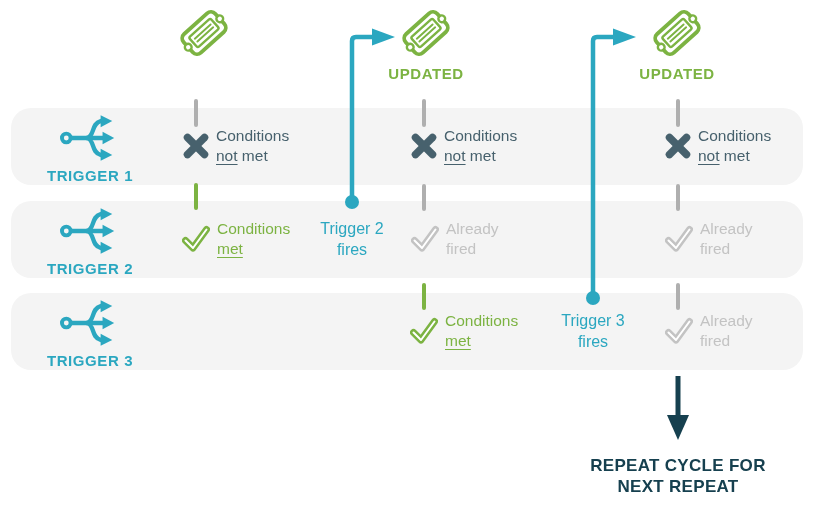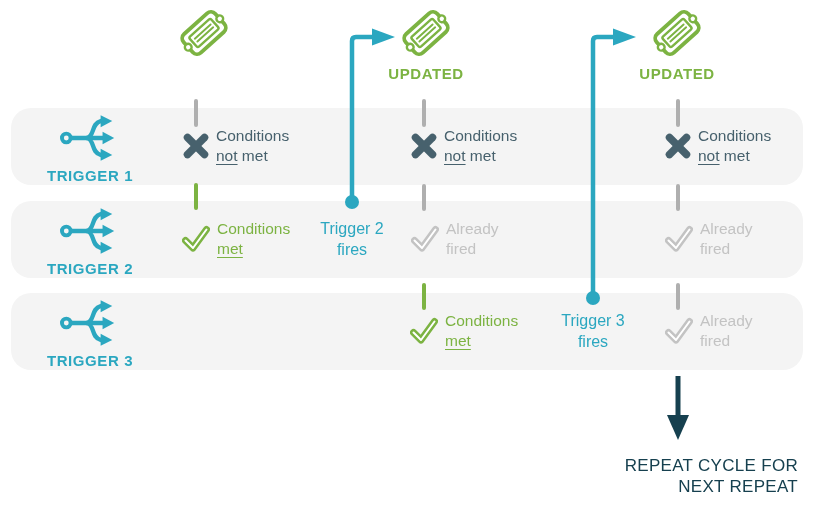--- a/index.html
+++ b/index.html
@@ -36,22 +36,22 @@
   .txt.green { color:var(--green,#7cb342); }
   .txt.gray  { color:var(--gray-text,#c2c2c2); }
   .u { text-decoration:underline; text-underline-offset:3px; }
 
   .fires {
     position:absolute; width:110px; text-align:center;
     font-size:16px; line-height:21px; color:var(--teal,#2ba7c0);
   }
 
   .footer-text {
-    position:absolute; width:240px; text-align:right;
-    font-size:17px; line-height:21px; font-weight:normal; letter-spacing:.3px;
+    position:absolute; width:240px; text-align:center;
+    font-size:17px; line-height:21px; font-weight:bold; letter-spacing:.3px;
     color:var(--navy,#16404f);
   }
 
   .overlay { position:absolute; left:0; top:0; pointer-events:none; }
 
   .st-teal  { stroke:var(--teal,#2ba7c0); }
   .fl-teal  { fill:var(--teal,#2ba7c0); }
   .st-navy  { stroke:var(--navy,#16404f); }
   .fl-navy  { fill:var(--navy,#16404f); }
   .st-green { stroke:var(--green,#7cb342); }

